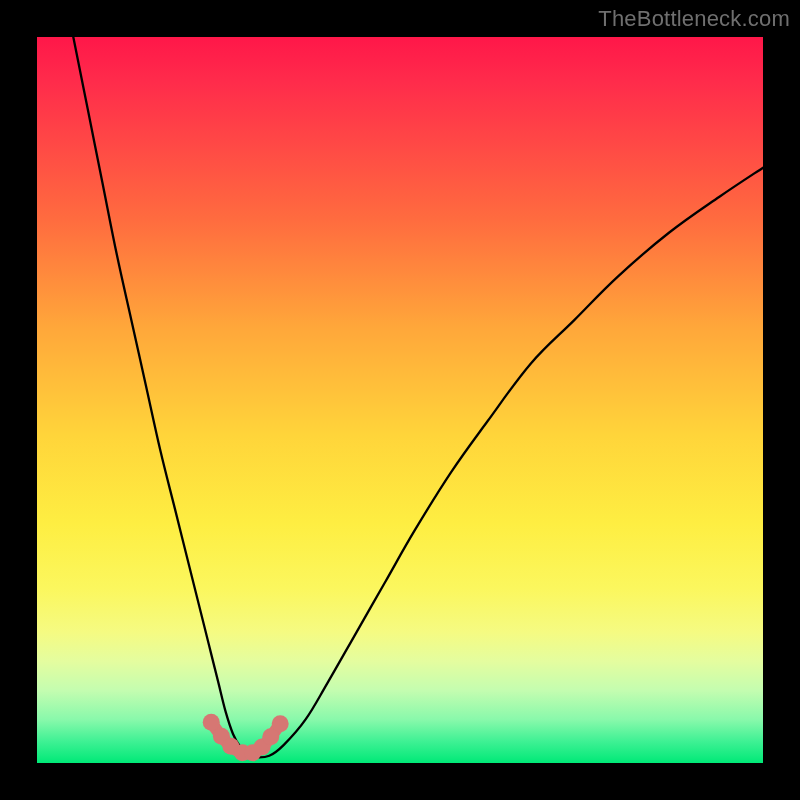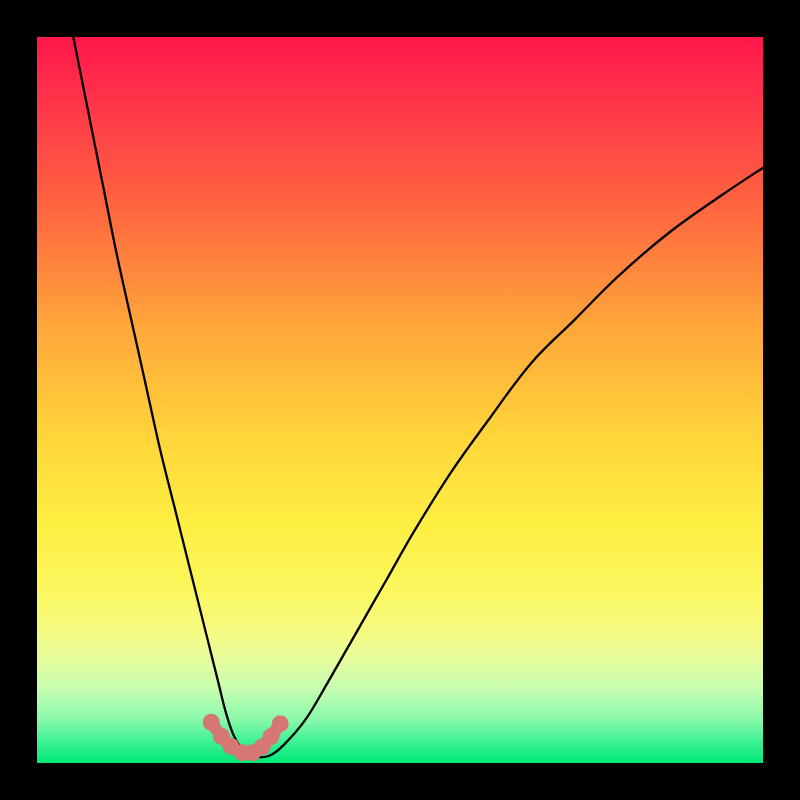--- a/index.html
+++ b/index.html
@@ -58,20 +58,21 @@
     top: 0;
     width: 726px;
     height: 726px;
     overflow: visible;
   }
 </style>
 </head>
 <body>
 
 <div class="frame">
+  <div class="watermark">TheBottleneck.com</div>
   <div class="plot">
     <svg class="curve-layer" viewBox="0 0 726 726">
       <g>
         <path id="curve-path" d="M 36.300000000000004 0 C 38.91 13.07, 45.59 46.46, 50.82 72.60 C 56.05 98.74, 60.11 119.06, 65.34 145.20 C 70.57 171.34, 74.63 192.97, 79.86 217.80 C 85.09 242.63, 89.15 259.62, 94.38 283.14 C 99.61 306.66, 103.67 324.96, 108.90 348.48 C 114.13 372.00, 118.19 391.60, 123.42 413.82 C 128.65 436.04, 132.71 450.99, 137.94 471.90 C 143.17 492.81, 147.23 509.07, 152.46 529.98 C 157.69 550.89, 163.06 572.38, 166.98 588.06 C 170.90 603.74, 171.63 606.65, 174.24 617.10 C 176.85 627.55, 178.89 635.69, 181.50 646.14 C 184.11 656.59, 186.15 666.03, 188.76 675.18 C 191.37 684.33, 193.41 690.69, 196.02 696.96 C 198.63 703.23, 200.67 706.37, 203.28 710.03 C 205.89 713.69, 207.93 715.46, 210.54 717.29 C 213.15 719.12, 213.88 719.93, 217.80 720.19 C 221.72 720.45, 227.09 720.96, 232.32 718.74 C 237.55 716.52, 240.31 714.38, 246.84 707.85 C 253.37 701.32, 260.78 693.55, 268.62 682.44 C 276.46 671.33, 281.25 661.82, 290.40 646.14 C 299.55 630.46, 308.99 613.62, 319.44 595.32 C 329.89 577.02, 338.03 562.80, 348.48 544.50 C 358.93 526.20, 365.76 513.28, 377.52 493.68 C 389.28 474.08, 400.75 455.20, 413.82 435.60 C 426.89 416.00, 435.75 404.38, 450.12 384.78 C 464.49 365.18, 478.00 345.00, 493.68 326.70 C 509.36 308.40, 521.56 298.82, 537.24 283.14 C 552.92 267.46, 563.81 255.26, 580.80 239.58 C 597.79 223.90, 613.32 210.39, 631.62 196.02 C 649.92 181.65, 665.45 171.48, 682.44 159.72 C 699.43 147.96, 718.16 135.91, 726.00 130.68" fill="none" stroke="#000" stroke-width="2.3" stroke-linecap="round" stroke-linejoin="round"></path>
       </g>
       <g id="markers-group">
           <path d="M 174.23999999999998 685.344 C 176.07 687.83, 180.88 694.83, 184.40 699.14 C 187.93 703.45, 190.05 706.30, 193.84 709.30 C 197.63 712.31, 201.54 714.66, 205.46 715.84 C 209.38 717.01, 212.09 716.88, 215.62 715.84 C 219.15 714.79, 221.79 712.90, 225.06 710.03 C 228.33 707.15, 230.51 704.05, 233.77 699.86 C 237.04 695.68, 241.51 689.15, 243.21 686.80" fill="none" stroke="#d67773" stroke-width="12" stroke-linecap="round" stroke-linejoin="round"></path>
           <circle cx="174.23999999999998" cy="685.344" r="8.5" fill="#d67773"></circle>
           <circle cx="184.404" cy="699.138" r="8.5" fill="#d67773"></circle>
           <circle cx="193.842" cy="709.302" r="8.5" fill="#d67773"></circle>

